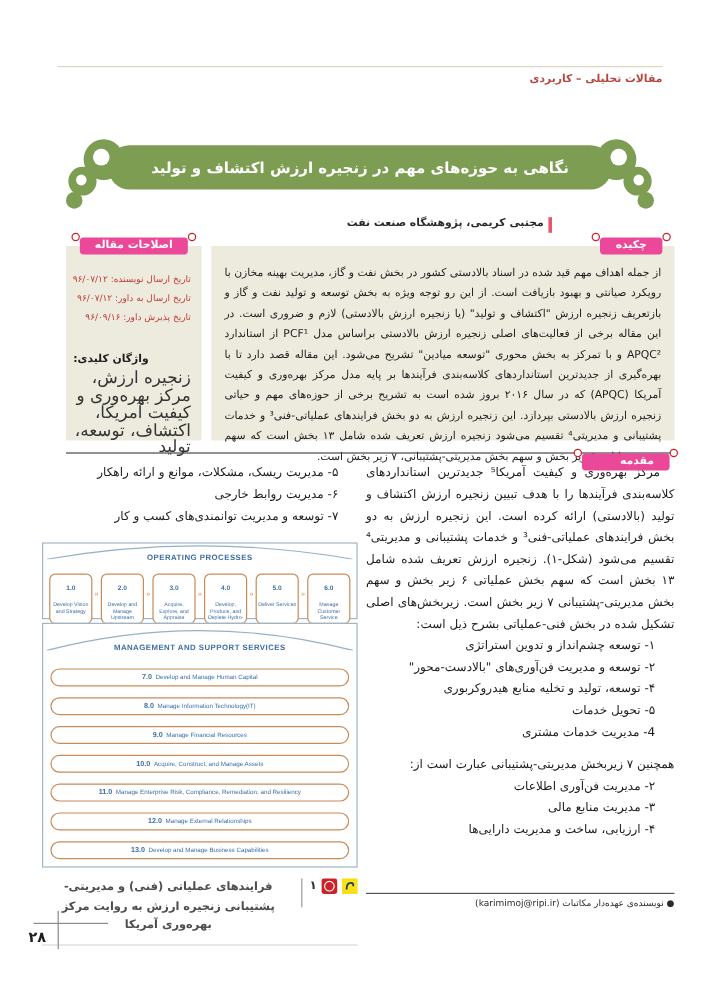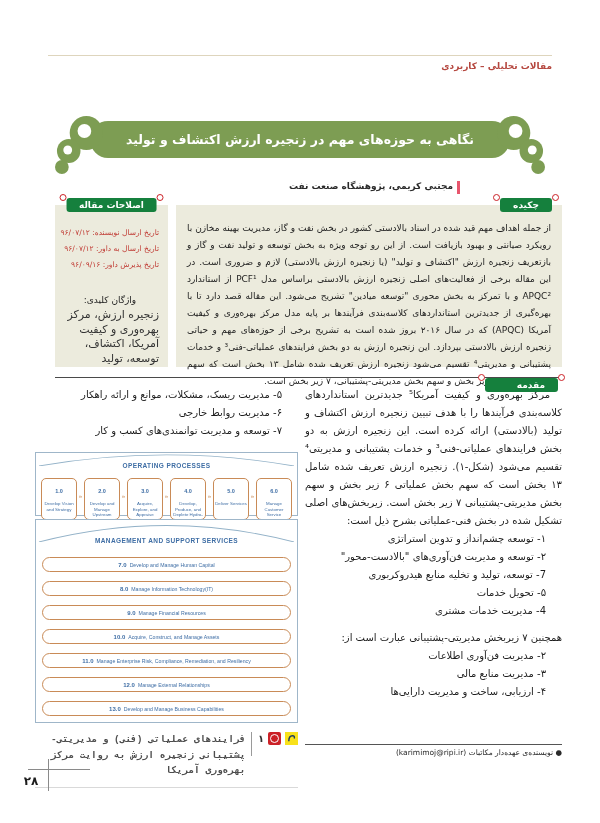--- a/index.html
+++ b/index.html
@@ -18,41 +18,41 @@
     position:absolute; left:60px; right:60px; top:11px; height:32px;
     display:flex; align-items:center; justify-content:center;
     color:#fff; font-size:12.5px; font-weight:bold; z-index:2;
   }
   .author-row { position:absolute; top:181px; right:140px; display:flex; align-items:flex-start; gap:4px; }
   .author-bar { width:3px; height:13px; background:#e8566d; }
   .author-text { font-size:9px; font-weight:bold; color:#2a2a2a; }
 
   
   .tab {
-    background:#15803d; color:#fff; font-size:9px; font-weight:bold;
+    background:#ec4899; color:#fff; font-size:9px; font-weight:bold;
     height:14px; line-height:14px; padding:0 13px; border-radius:3px;
     position:absolute; z-index:3; white-space:nowrap;
   }
   .tab::before, .tab::after {
     content:""; position:absolute; top:-4px; width:5px; height:5px;
     border-radius:50%; border:1.5px solid #cb2127; background:#fff;
   }
   .tab::before { right:-7px; } .tab::after { left:-7px; }
 
   
   .panel { position:absolute; background:#ecebdd; top:205px; height:162px; }
   .info-box { left:55px; width:113px; }
   .abs-box  { left:176px; width:386px; }
   .info-tab { top:-7px; left:50%; transform:translateX(-50%); }
   .abs-tab  { top:-7px; right:10px; }
 
   .info-body { padding:20px 9px 6px 6px; }
   .date-row { font-size:7.5px; color:#c03c35; line-height:16px; text-align:right; white-space:nowrap; }
-  .kw-label { margin-top:22px; font-size:9px; font-weight:normal; color:#1d1d1d; text-align:center; }
-  .kw-text  { margin-top:3px; font-size:11px; color:#333; line-height:14.5px; text-align:right; }
+  .kw-label { margin-top:22px; font-size:9px; font-weight:bold; color:#1d1d1d; text-align:left; }
+  .kw-text  { margin-top:3px; font-size:14px; color:#333; line-height:14.5px; text-align:right; }
 
   .abs-text {
     padding:15px 11px 6px 11px; font-size:9px; line-height:17px;
     text-align:justify; color:#1d1d1d;
   }
 
   
   .intro-rule { position:absolute; left:55px; width:507px; top:377px; border-top:1.2px solid #4a4a4a; }
   .intro-tab  { top:378px; right:42px;padding-left:32px; }
 
@@ -101,21 +101,21 @@
     width:13px; height:13px; background:#f8e11a; flex:0 0 13px;
     display:flex; align-items:center; justify-content:center;
   }
   .badge-red {
     width:13px; height:13px; background:#cb2127; flex:0 0 13px; border-radius:2px;
     display:flex; align-items:center; justify-content:center;
   }
   .badge-red .ring { width:7px; height:7px; border:1.5px solid #fff; border-radius:50%; display:block; }
   .cap-num { font-size:10px; font-weight:bold; color:#333; line-height:13px; }
   .cap-divider { width:1px; height:24px; background:#9a9a9a; margin:0 2px; }
-  .cap-text { font-size:9.5px; font-weight:bold; color:#4d4d4d; line-height:15.5px; text-align:right;font-family:Liberation Mono, monospace; }
+  .cap-text { font-size:9.5px; font-weight:bold; color:#4d4d4d; line-height:15.5px; text-align:center; }
   .left-end-rule { margin-top:8px; border-top:1px solid #d9d9d9; }
 
   
   .footnote-rule { position:absolute; left:305px; width:257px; top:744px; border-top:1px solid #555; }
   .footnote {
     position:absolute; left:305px; width:257px; top:748px;
     font-size:7.5px; color:#2a2a2a; text-align:right; direction:rtl;
   }
   .pn-h { position:absolute; left:28px; top:769px; width:62px; border-top:1px solid #8a8a8a; }
   .pn-v { position:absolute; left:48px; top:759px; height:32px; border-left:1px solid #8a8a8a; }
@@ -180,21 +180,21 @@
     <div class="abs-text">از جمله اهداف مهم قید شده در اسناد بالادستی کشور در بخش نفت و گاز، مدیریت بهینه مخازن با رویکرد صیانتی و بهبود بازیافت است. از این رو توجه ویژه به بخش توسعه و تولید نفت و گاز و بازتعریف زنجیره ارزش "اکتشاف و تولید" (یا زنجیره ارزش بالادستی) لازم و ضروری است. در این مقاله برخی از فعالیت‌های اصلی زنجیره ارزش بالادستی براساس مدل PCF¹ از استاندارد APQC² و با تمرکز به بخش محوری "توسعه میادین" تشریح می‌شود. این مقاله قصد دارد تا با بهره‌گیری از جدیدترین استانداردهای کلاسه‌بندی فرآیندها بر پایه مدل مرکز بهره‌وری و کیفیت آمریکا (APQC) که در سال ۲۰۱۶ بروز شده است به تشریح برخی از حوزه‌های مهم و حیاتی زنجیره ارزش بالادستی بپردازد. این زنجیره ارزش به دو بخش فرایندهای عملیاتی-فنی³ و خدمات پشتیبانی و مدیریتی⁴ تقسیم می‌شود زنجیره ارزش تعریف شده شامل ۱۳ بخش است که سهم بخش عملیاتی ۶ زیر بخش و سهم بخش مدیریتی-پشتیبانی، ۷ زیر بخش است.</div>
   </div>
 
   <div class="intro-rule"></div>
   <div class="tab intro-tab">مقدمه</div>
 
   <div class="col col-right">
     <p class="para">مرکز بهره‌وری و کیفیت آمریکا⁵ جدیدترین استانداردهای کلاسه‌بندی فرآیندها را با هدف تبیین زنجیره ارزش اکتشاف و تولید (بالادستی) ارائه کرده است. این زنجیره ارزش به دو بخش فرایندهای عملیاتی-فنی³ و خدمات پشتیبانی و مدیریتی⁴ تقسیم می‌شود (شکل-۱). زنجیره ارزش تعریف شده شامل ۱۳ بخش است که سهم بخش عملیاتی ۶ زیر بخش و سهم بخش مدیریتی-پشتیبانی ۷ زیر بخش است. زیربخش‌های اصلی تشکیل شده در بخش فنی-عملیاتی بشرح ذیل است:</p>
     <div class="li">۱- توسعه چشم‌انداز و تدوین استراتژی</div>
     <div class="li">۲- توسعه و مدیریت فن‌آوری‌های "بالادست-محور"</div>
-    <div class="li">7- توسعه، تولید و تخلیه منابع هیدروکربوری</div>
+    <div class="li">۴- توسعه، تولید و تخلیه منابع هیدروکربوری</div>
     <div class="li">۵- تحویل خدمات</div>
     <div class="li">4- مدیریت خدمات مشتری</div>
     <div class="list-b-label">همچنین ۷ زیربخش مدیریتی-پشتیبانی عبارت است از:</div>
     <div class="li">۲- مدیریت فن‌آوری اطلاعات</div>
     <div class="li">۳- مدیریت منابع مالی</div>
     <div class="li">۴- ارزیابی، ساخت و مدیریت دارایی‌ها</div>
   </div>
 
   <div class="col col-left">
     <div class="li">۵- مدیریت ریسک، مشکلات، موانع و ارائه راهکار</div>

